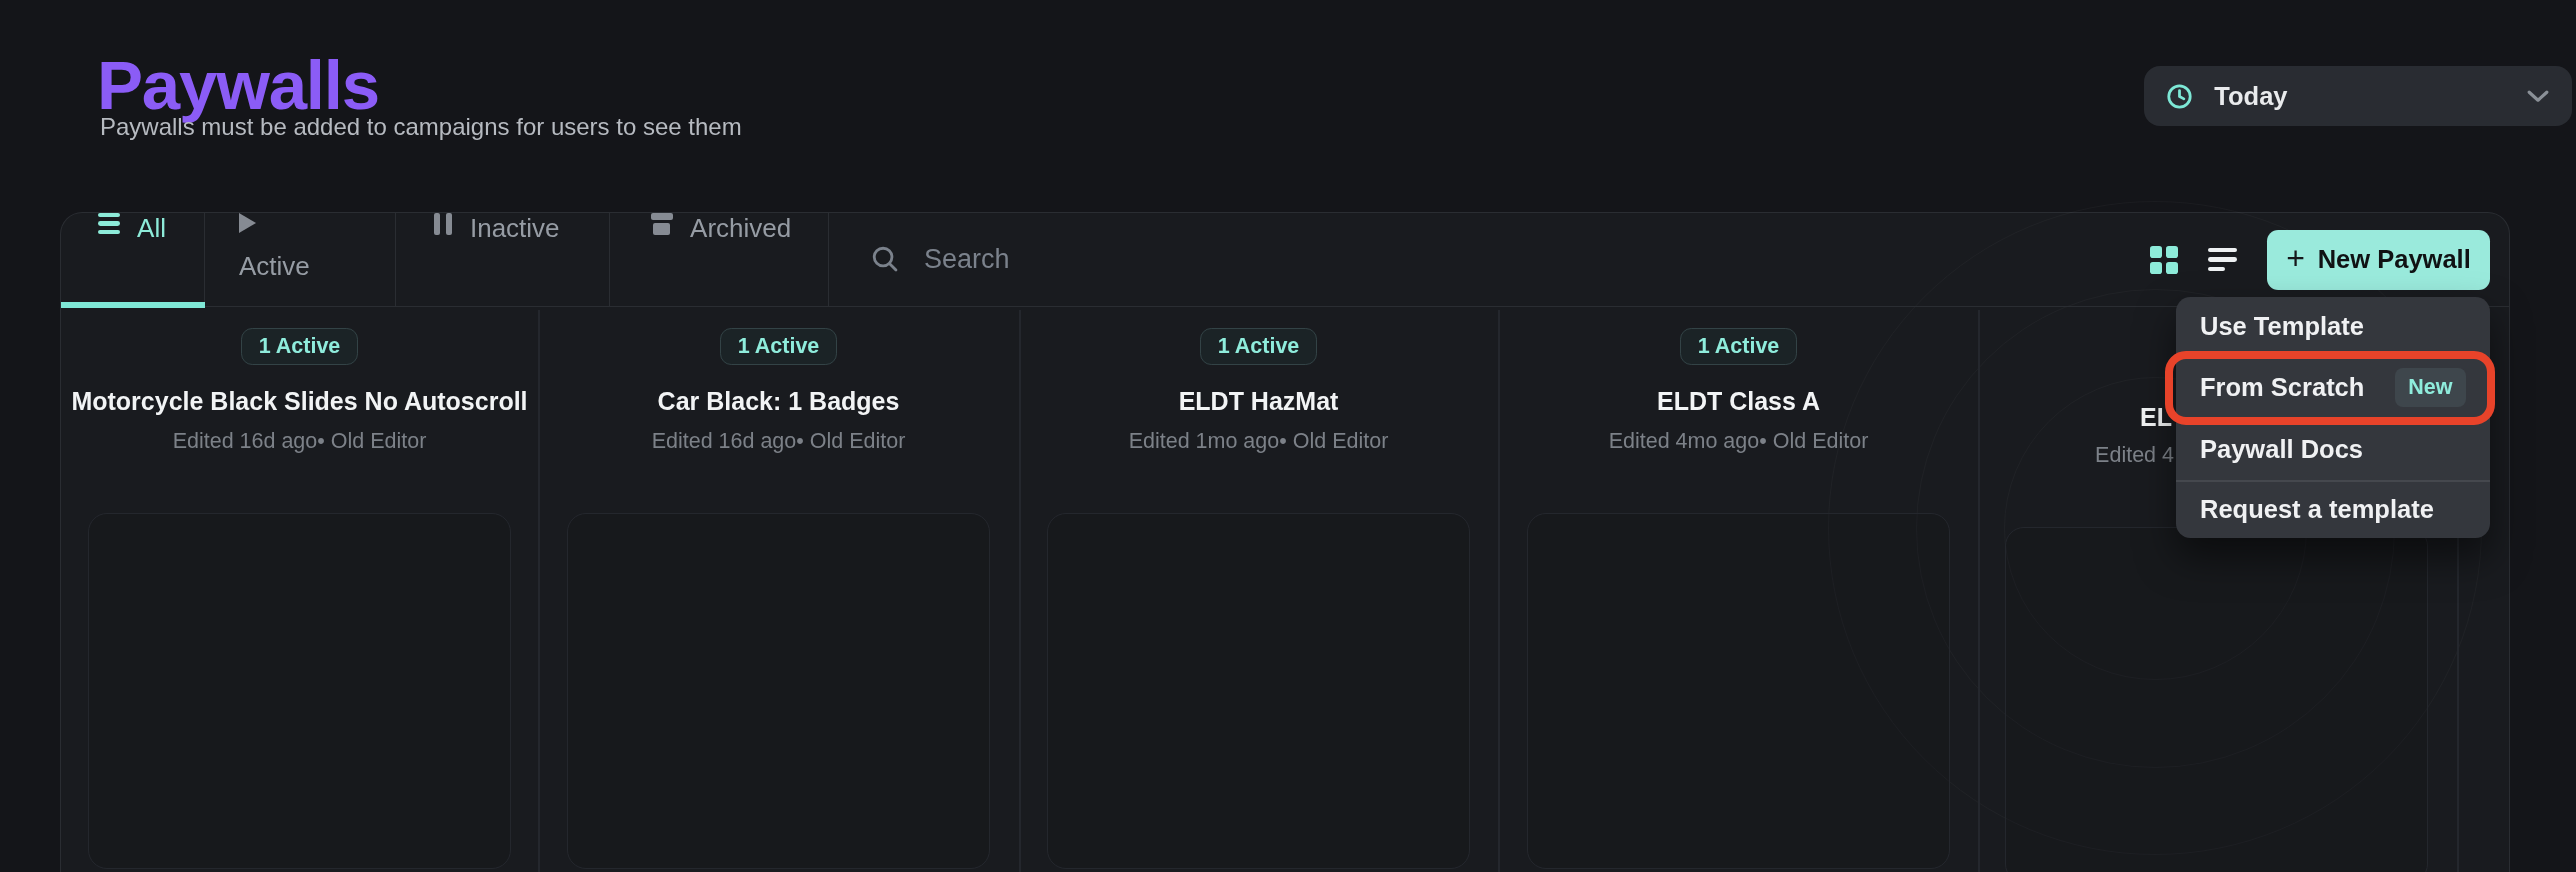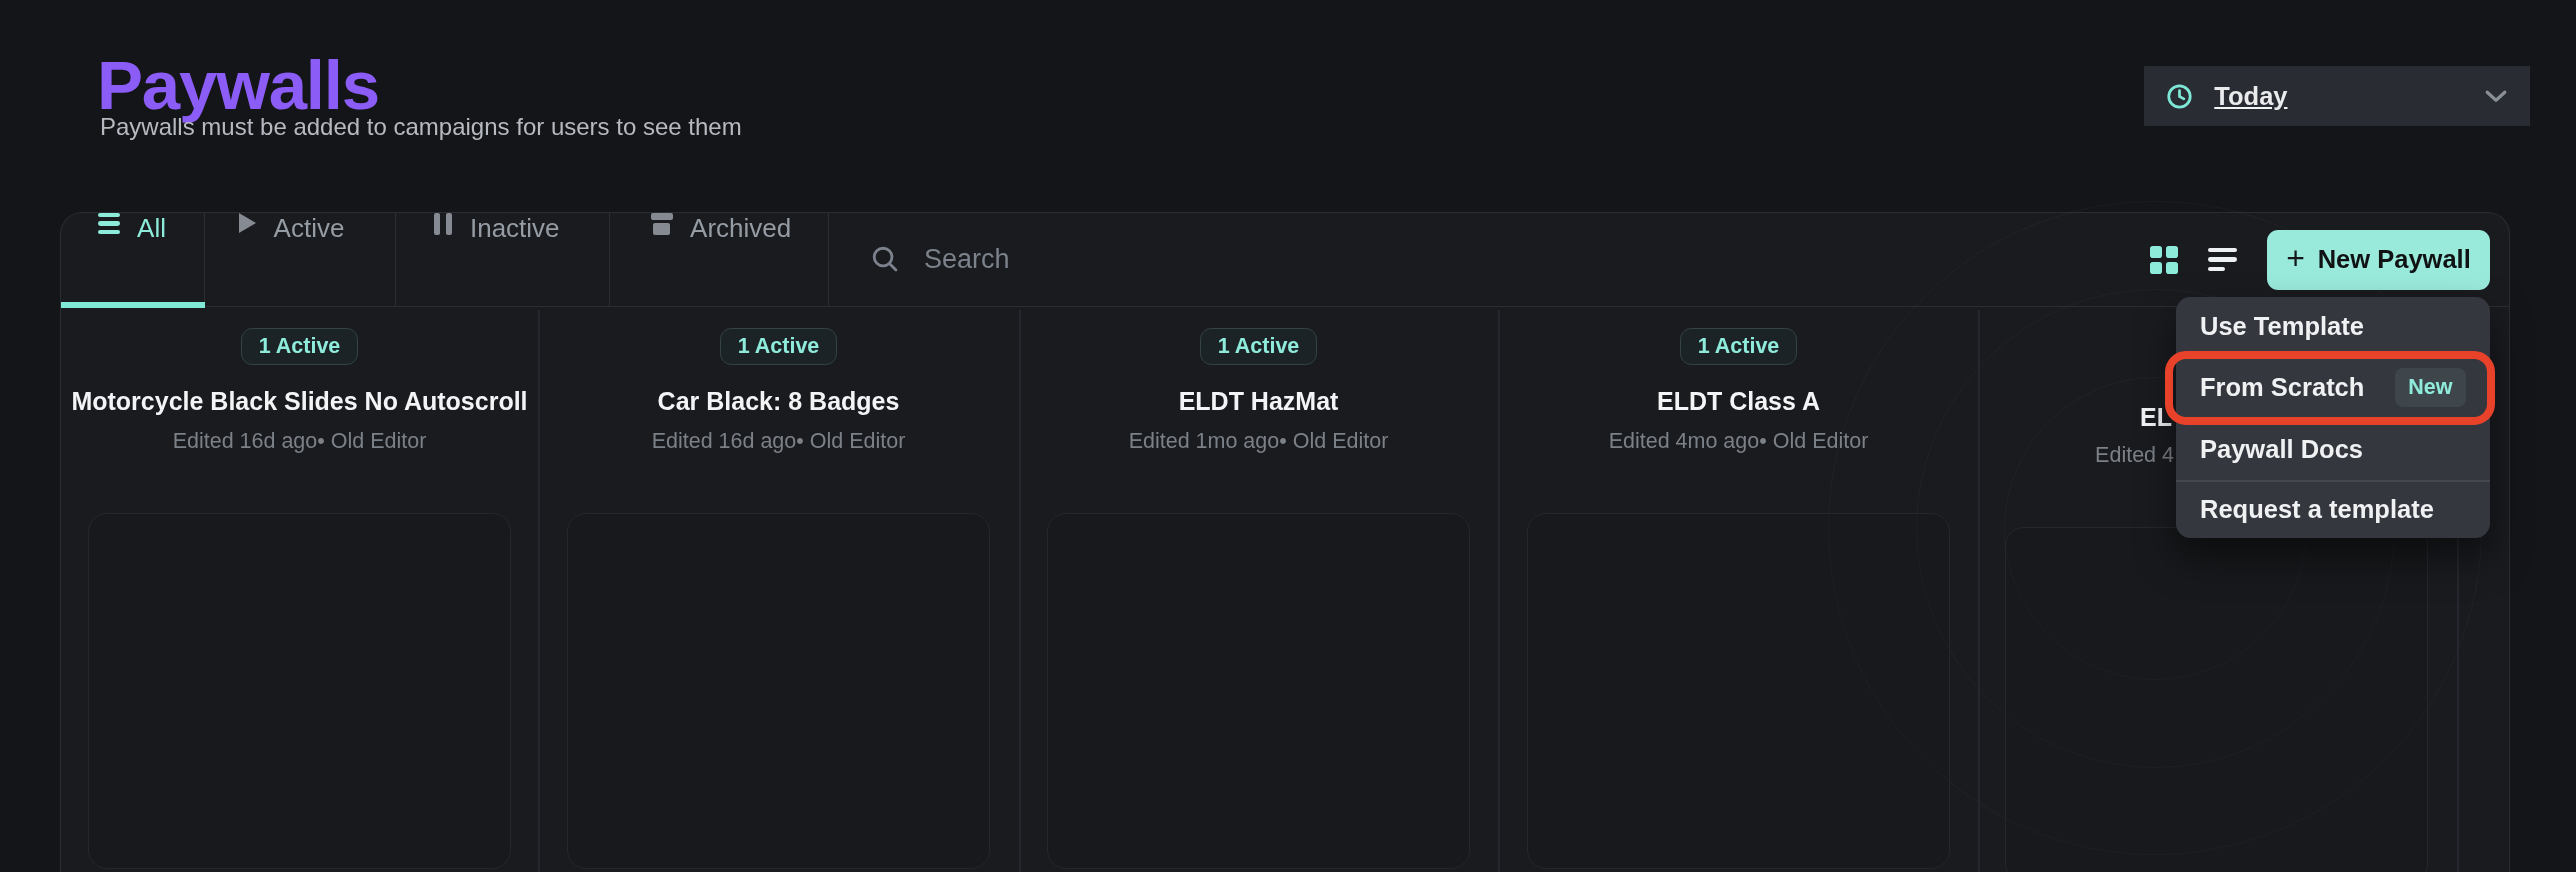--- a/index.html
+++ b/index.html
@@ -15,23 +15,23 @@
   
   .page-title {
     position:absolute; left:97px; top:46px;
     font-size:69px; font-weight:700; letter-spacing:-1.2px; color:#8b5cf6;
   }
   .page-subtitle {
     position:absolute; left:100px; top:113px;
     font-size:24px; font-weight:400; color:#b6bac0;
   }
   .date-filter {
-    position:absolute; left:2144px; top:66px; width:386px; height:60px;
-    background:#292c32; border-radius:1px;
-    display:flex; align-items:center; padding:0 22.3px;text-decoration:underline;
+    position:absolute; left:2144px; top:66px; width:428px; height:60px;
+    background:#292c32; border-radius:16px;
+    display:flex; align-items:center; padding:0 22.3px;
   }
   .date-filter .label { font-size:25.5px; font-weight:600; color:#e9ebed; margin-left:21px; }
   .date-filter .chev { margin-left:auto; display:flex; align-items:center; }
 
   
   .panel {
     position:absolute; left:60px; top:212px; width:2450px; height:702px;
     background:#191b1f; border:1.6px solid #2a2d32; border-bottom:none;
     border-radius:22.3px 22.3px 0 0;
   }
@@ -176,21 +176,21 @@
 
   <div class="tabbar">
     <div class="tab active" style="width:144px; padding-left:37px;">
       <span class="lines-icon">
           <i></i>
           <i></i>
           <i></i>
         </span>
       <span class="tab-label">All</span>
     </div>
-    <div class="tab" style="width:191px; padding-left:34px;">
+    <div class="tab" style="width:191px; padding-left:34px;flex-direction:column;">
       <span class="play-icon"></span>
       <span class="tab-label">Active</span>
     </div>
     <div class="tab" style="width:214px; padding-left:38px;">
       <span class="pause-icon">
           <i></i>
           <i></i>
         </span>
       <span class="tab-label">Inactive</span>
     </div>
@@ -242,21 +242,21 @@
 
 <div class="col" style="left:61px">
   <span class="badge">1 Active</span>
   <div class="card-title">Motorcycle Black Slides No Autoscroll</div>
   <div class="card-meta">Edited 16d ago• Old Editor</div>
   <div class="preview"></div>
 </div>
 
 <div class="col" style="left:540px">
   <span class="badge">1 Active</span>
-  <div class="card-title">Car Black: 8 Badges</div>
+  <div class="card-title">Car Black: 1 Badges</div>
   <div class="card-meta">Edited 16d ago• Old Editor</div>
   <div class="preview"></div>
 </div>
 
 <div class="col" style="left:1020px">
   <span class="badge">1 Active</span>
   <div class="card-title">ELDT HazMat</div>
   <div class="card-meta">Edited 1mo ago• Old Editor</div>
   <div class="preview"></div>
 </div>

